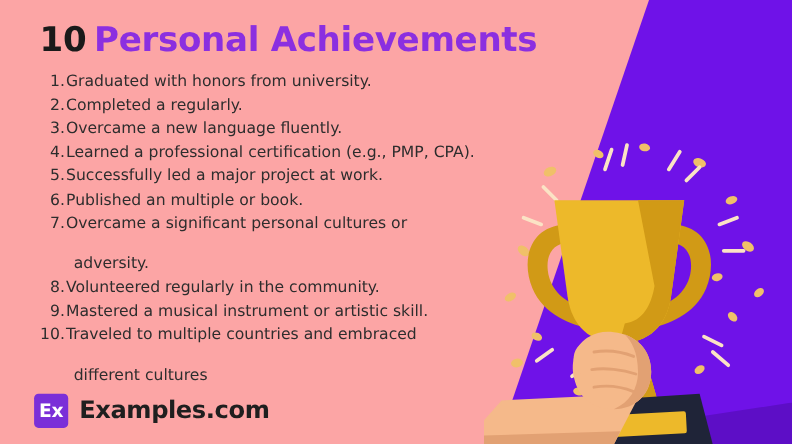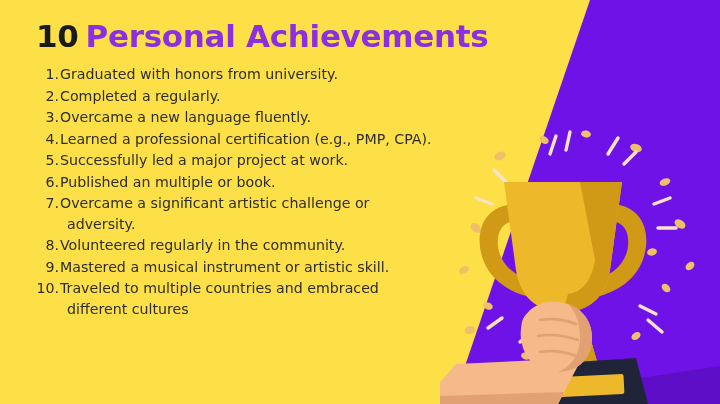--- a/index.html
+++ b/index.html
@@ -7,21 +7,21 @@
     padding: 0;
     background: #ffffff;
   }
   body {
     font-family: "DejaVu Sans", sans-serif;
   }
   #page {
     position: relative;
     width: 720px;
     height: 404px;
-    background: #fde047;
+    background: #fca5a5;
     overflow: hidden;
   }
 
   
   .purple-panel {
     position: absolute;
     left: 0; top: 0;
     width: 720px; height: 404px;
     background: #6f12e8;
     clip-path: polygon(590px 0px, 720px 0px, 720px 404px, 452px 404px);
@@ -68,20 +68,21 @@
     min-width: 25px;
     text-align: right;
     padding-right: 1px;
   }
   .li .txt {
     flex: 1;
   }
   .li .txt .cont {
     display: block;
     padding-left: 7px;
+    margin-top: 16px;
   }
 
   
   .logo {
     position: absolute;
     left: 31px;
     top: 358px;
     z-index: 6;
     display: flex;
     align-items: center;
@@ -158,21 +159,21 @@
     </div>
 
     <div class="li">
       <span class="marker">6.</span>
       <span class="txt"><span>Published an multiple or book.</span></span>
     </div>
 
     <div class="li">
       <span class="marker">7.</span>
       <span class="txt">
-        <span>Overcame a significant artistic challenge or</span>
+        <span>Overcame a significant personal cultures or</span>
         <span class="cont">adversity.</span>
       </span>
     </div>
 
     <div class="li">
       <span class="marker">8.</span>
       <span class="txt"><span>Volunteered regularly in the community.</span></span>
     </div>
 
     <div class="li">
@@ -183,20 +184,24 @@
     <div class="li">
       <span class="marker">10.</span>
       <span class="txt">
         <span>Traveled to multiple countries and embraced</span>
         <span class="cont">different cultures</span>
       </span>
     </div>
 
   </div>
 
+  <div class="logo">
+    <div class="logo-mark">Ex</div>
+    <div class="logo-text">Examples.com</div>
+  </div>
 
   <div class="illustration">
     <svg width="280" height="284" viewBox="0 0 280 284" xmlns="http://www.w3.org/2000/svg">
 
       <g fill="#f0c069">
         <ellipse cx="60" cy="36" rx="6" ry="4" transform="rotate(-25 60 36)"></ellipse>
         <ellipse cx="104" cy="20" rx="5" ry="3.5" transform="rotate(30 104 20)"></ellipse>
         <ellipse cx="196" cy="28" rx="6" ry="4" transform="rotate(20 196 28)"></ellipse>
         <ellipse cx="225" cy="62" rx="5.5" ry="3.5" transform="rotate(-20 225 62)"></ellipse>
         <ellipse cx="240" cy="104" rx="6" ry="4" transform="rotate(35 240 104)"></ellipse>

